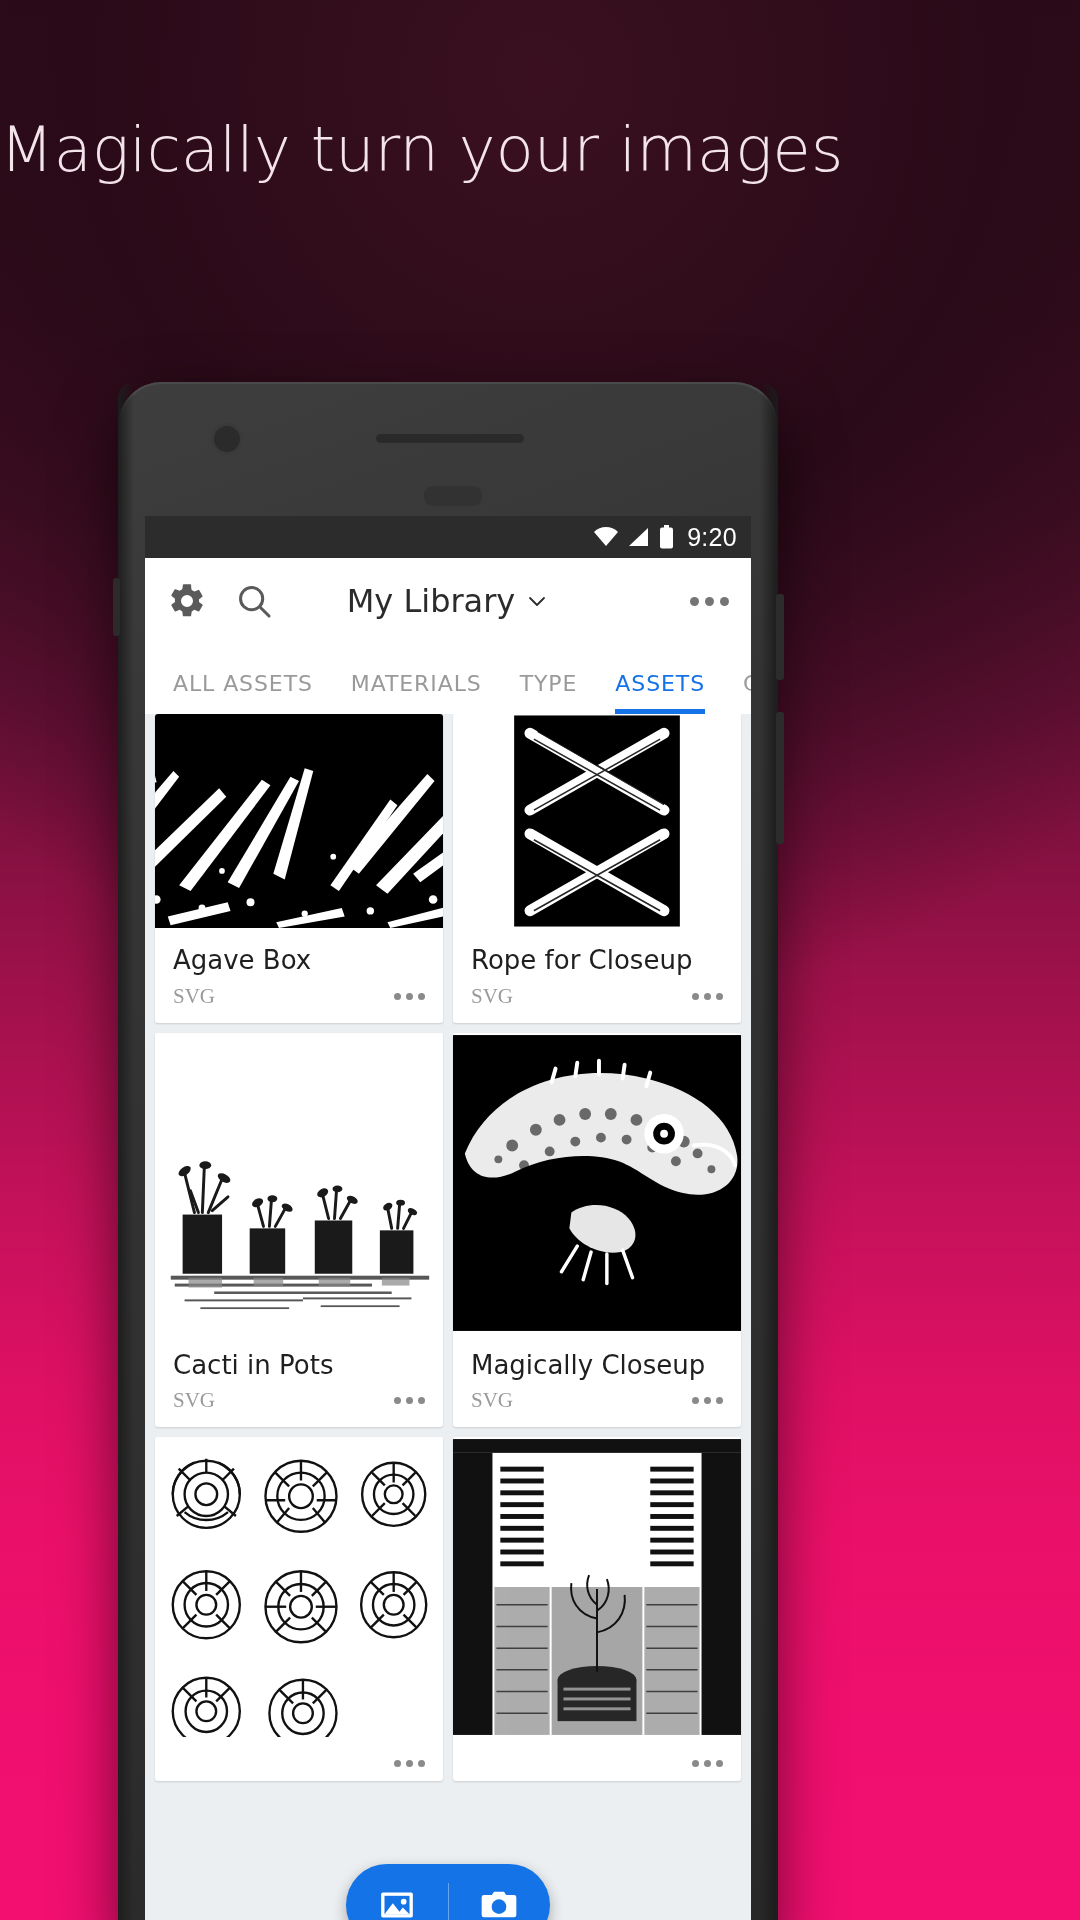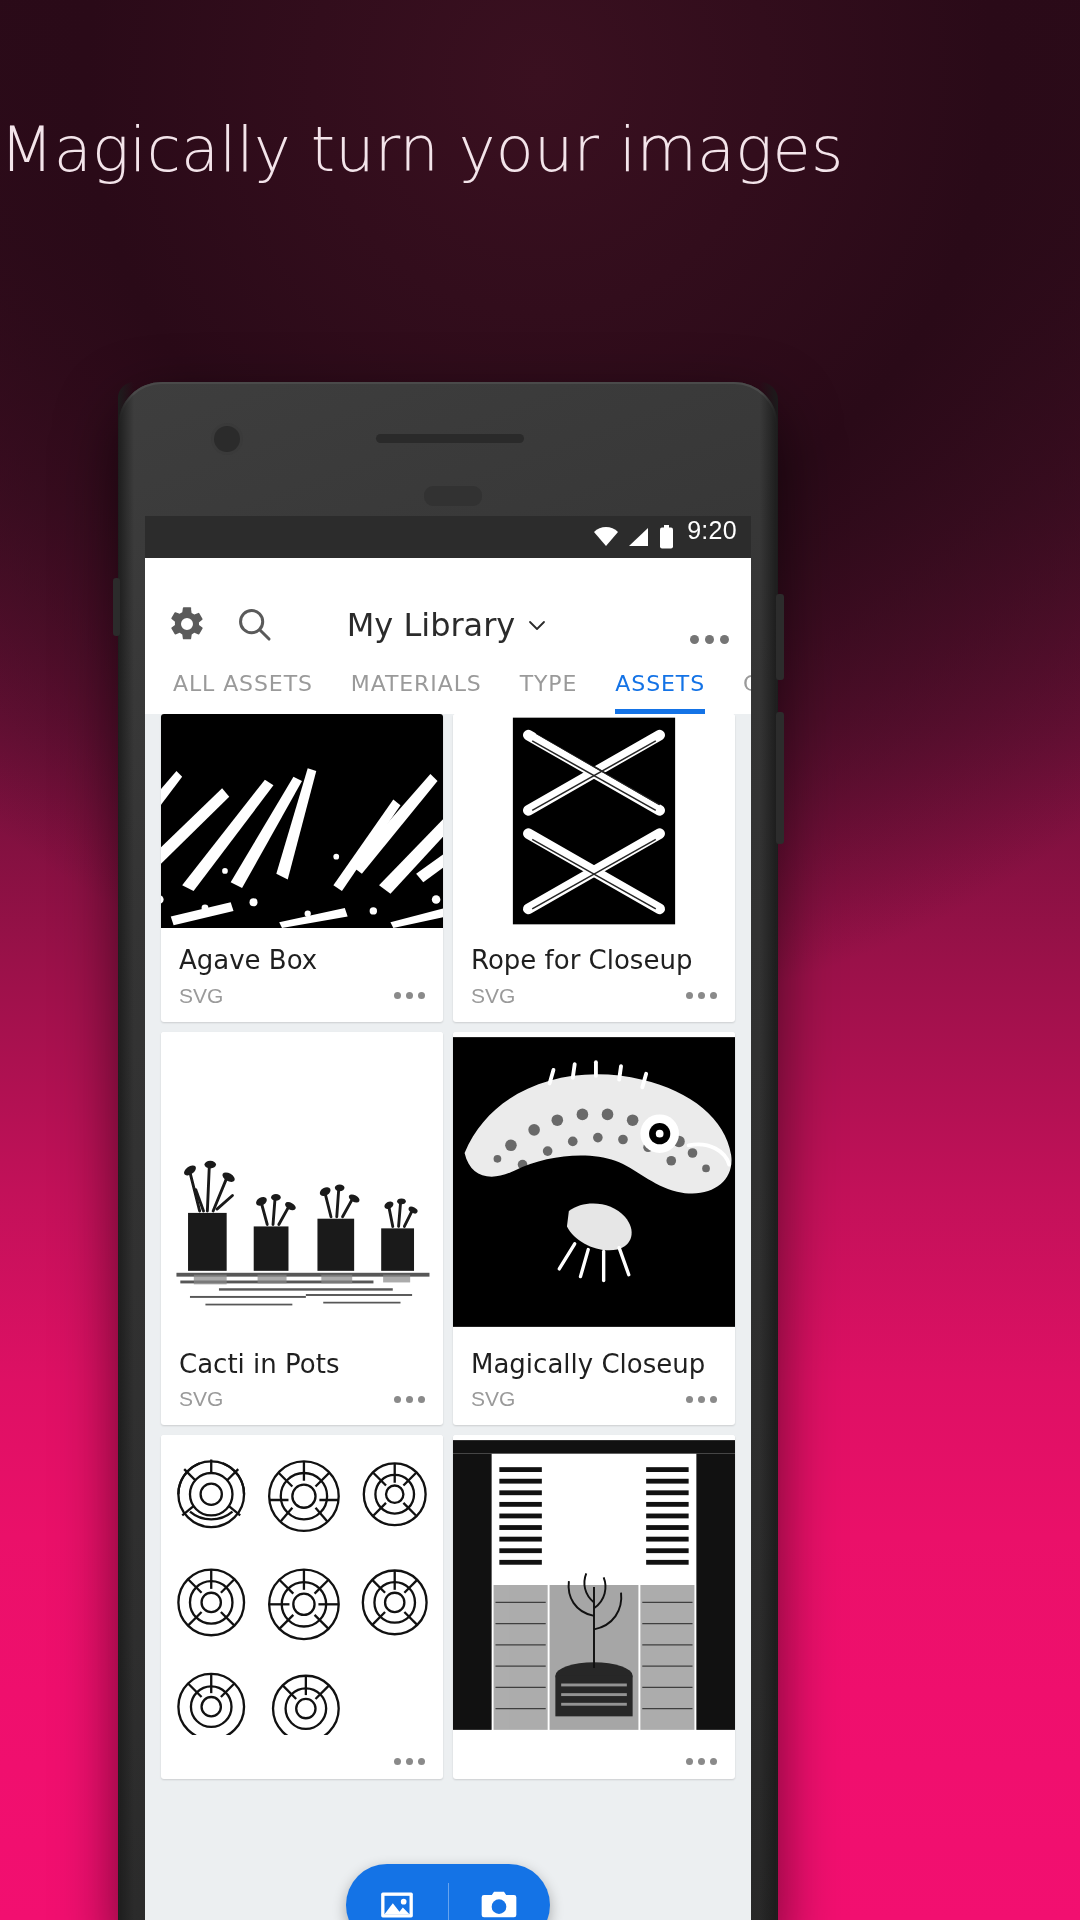--- a/index.html
+++ b/index.html
@@ -98,37 +98,37 @@
     left:27px; top:134px;
     width:606px; height:1426px;
     overflow:hidden;
     background:#fff;
   }
 
   
   .statusbar {
     height:42px;
     background:#2c2c2c;
-    display:flex; justify-content:flex-end;
+    display:flex; align-items:center; justify-content:flex-end;
     padding-right:14px;
     gap:9px;
   }
   .sb-icons { display:flex; align-items:center; gap:9px; }
   .sb-time {
     color:#fff; font-size:25px; font-weight:400;
     font-family:"Liberation Sans", sans-serif;
     letter-spacing:0.3px;
     margin-left:4px;
   }
 
   
   .appbar {
     height:86px;
     background:#fff;
-    display:flex; align-items:flex-end;
+    display:flex; align-items:center;
     padding:0 22px;
     position:relative;
   }
   .appbar-left { display:flex; align-items:center; gap:28px; }
   .icon-btn { cursor:pointer; display:flex; align-items:center; justify-content:center; }
   .appbar-title {
     position:absolute; left:0; right:0;
     text-align:center;
     pointer-events:none;
     display:flex; align-items:center; justify-content:center; gap:10px;
@@ -175,21 +175,21 @@
   .grid-wrap {
     background:#eceff1;
     height:1228px;
     overflow:hidden;
     position:relative;
   }
   .grid {
     display:grid;
     grid-template-columns:1fr 1fr;
     gap:10px;
-    padding:0 16px;
+    padding:0 10px;
   }
   .card {
     background:#fff;
     border-radius:3px;
     overflow:hidden;
     box-shadow:0 1px 2px rgba(0,0,0,0.14);
     display:flex; flex-direction:column;
   }
   .thumb {
     height:214px;
@@ -204,21 +204,21 @@
   .card-title {
     font-size:26px; color:#1f1f1f; font-weight:400;
     font-family:"DejaVu Sans", sans-serif;
     white-space:nowrap; overflow:hidden; text-overflow:clip;
     line-height:1.25;
   }
   .card-sub-row {
     margin-top:7px;
     display:flex; align-items:center; justify-content:space-between;
   }
-  .card-sub { font-size:21px; color:#9a9a9a; font-family:Liberation Sans, sans-serif; }
+  .card-sub { font-size:21px; color:#9a9a9a; font-family:Liberation Serif, serif; }
   .dots-s { display:flex; gap:5px; }
   .dots-s i { width:7px; height:7px; border-radius:50%; background:#8a8a8a; display:block; }
 
   
   .fab {
     position:absolute;
     left:50%; transform:translateX(-50%);
     bottom:-4px;
     width:204px; height:82px;
     background:#1473e6;

